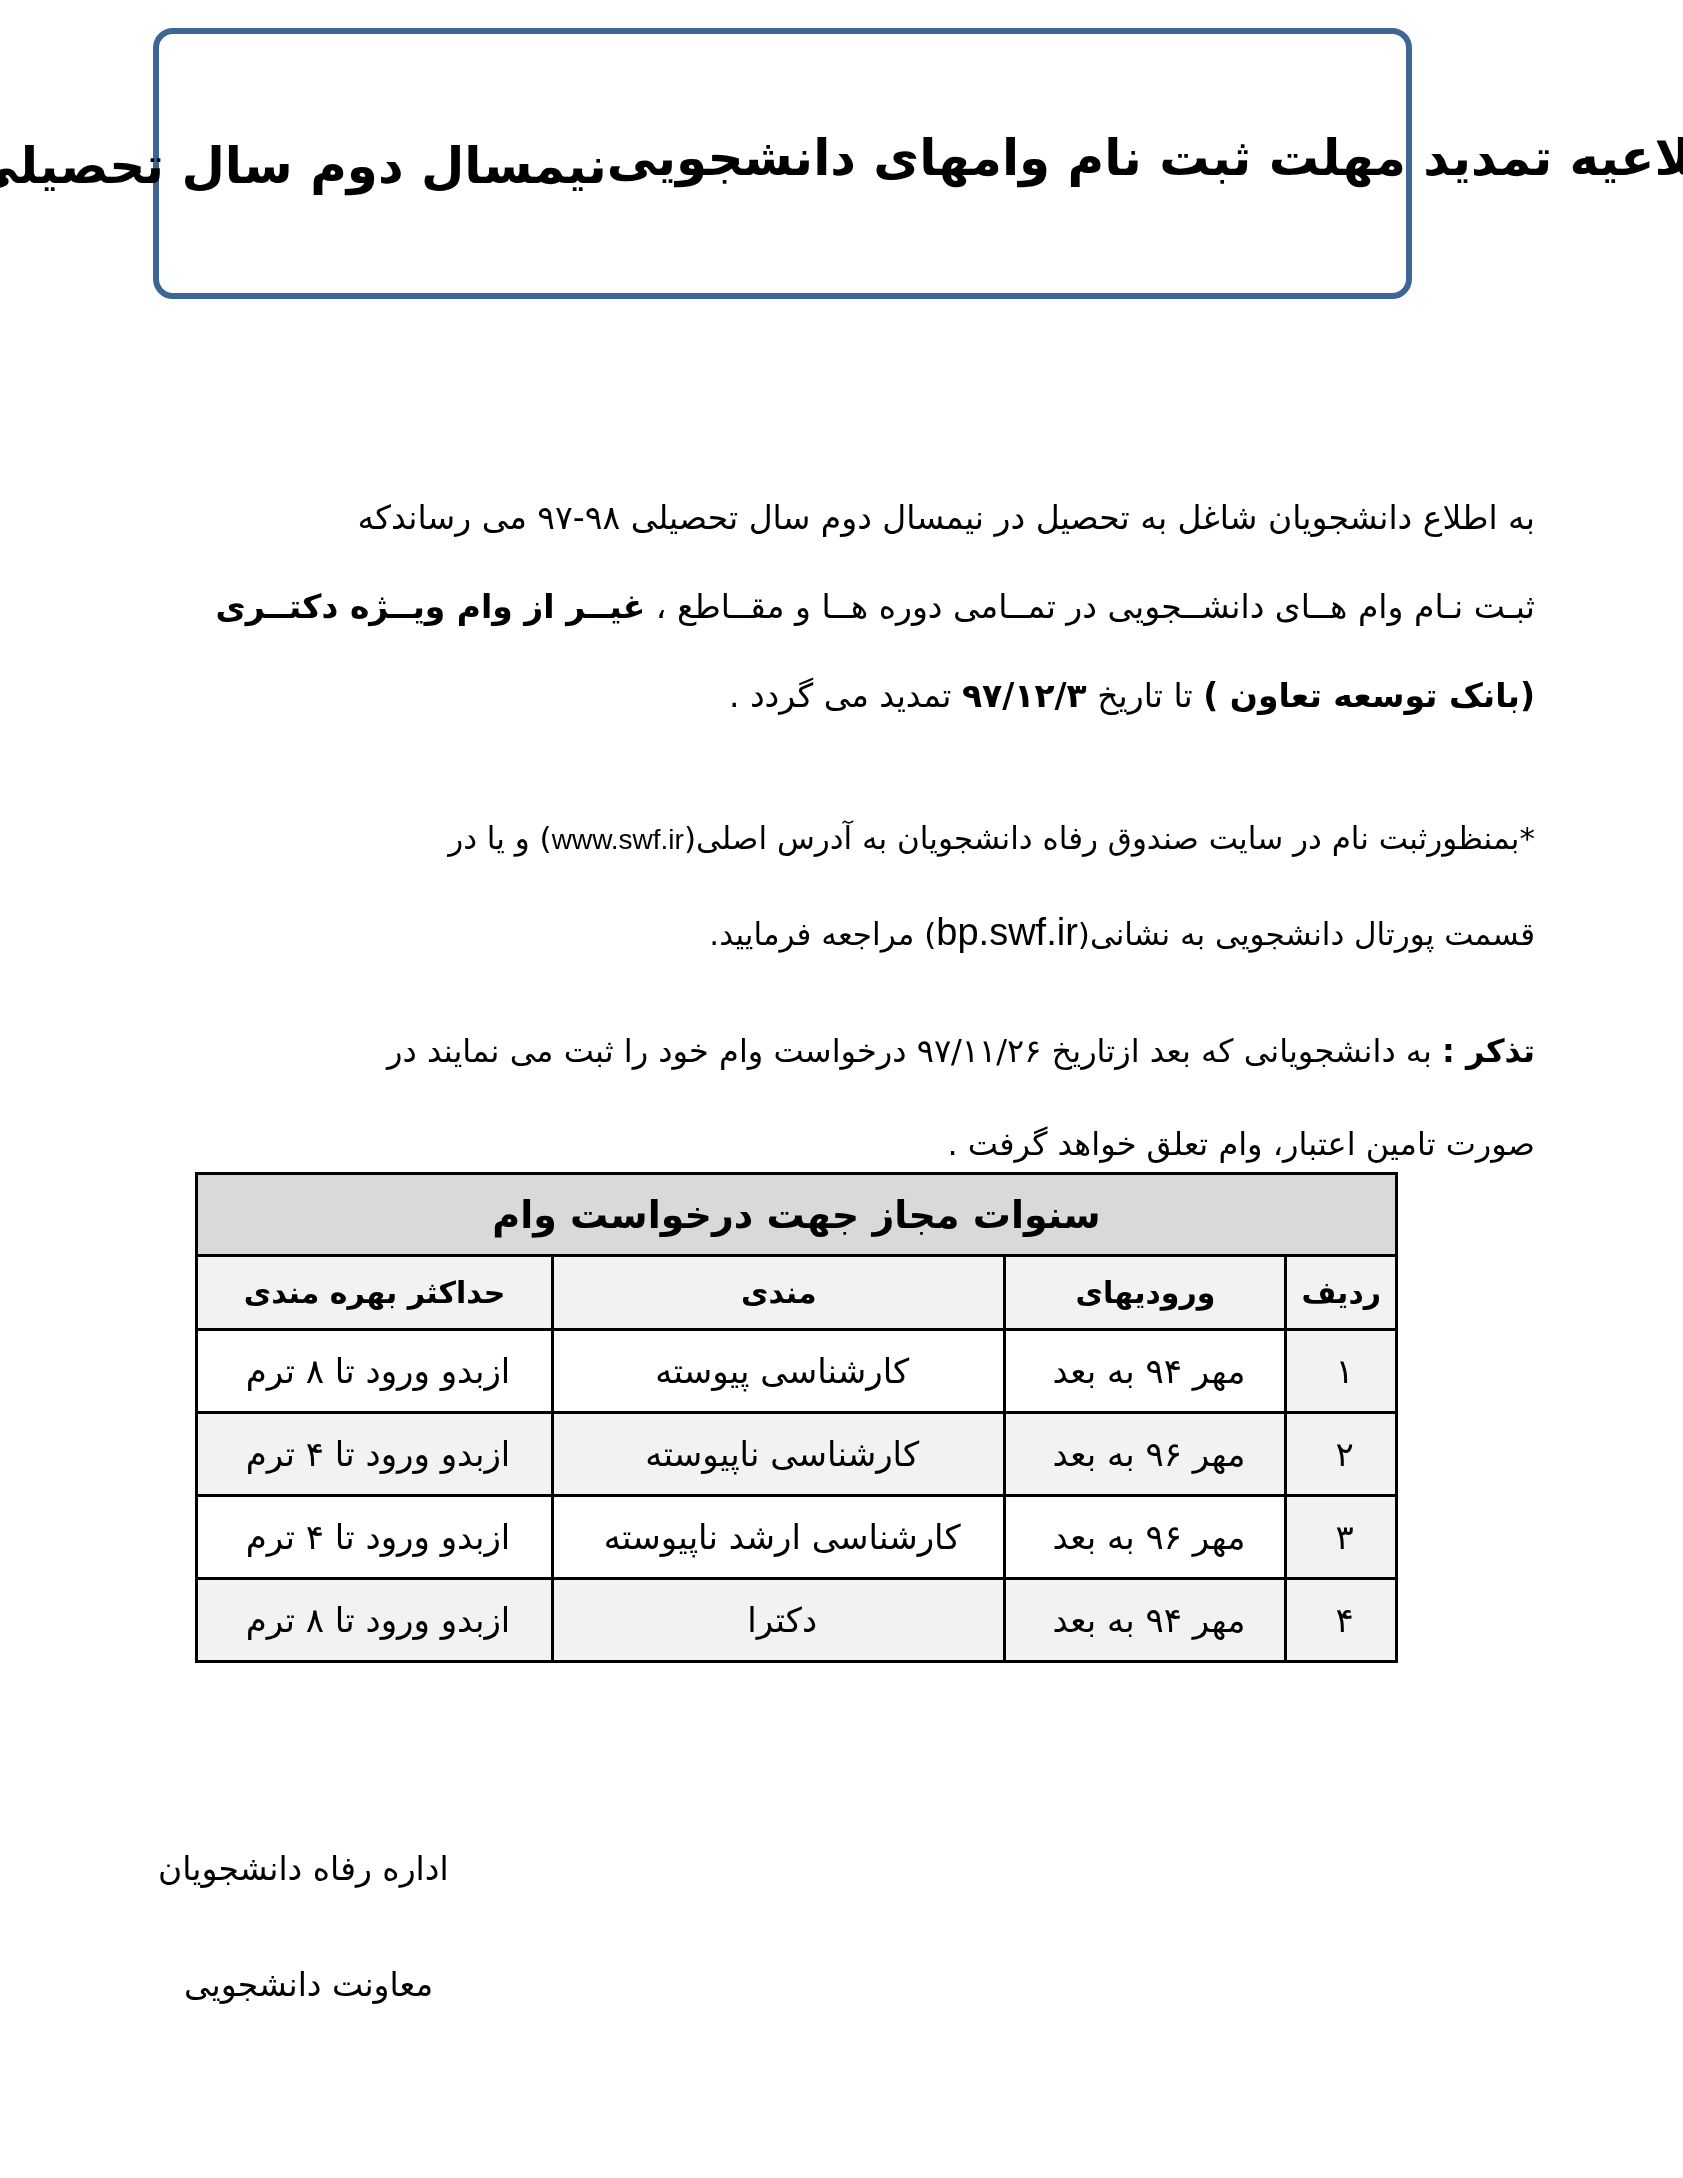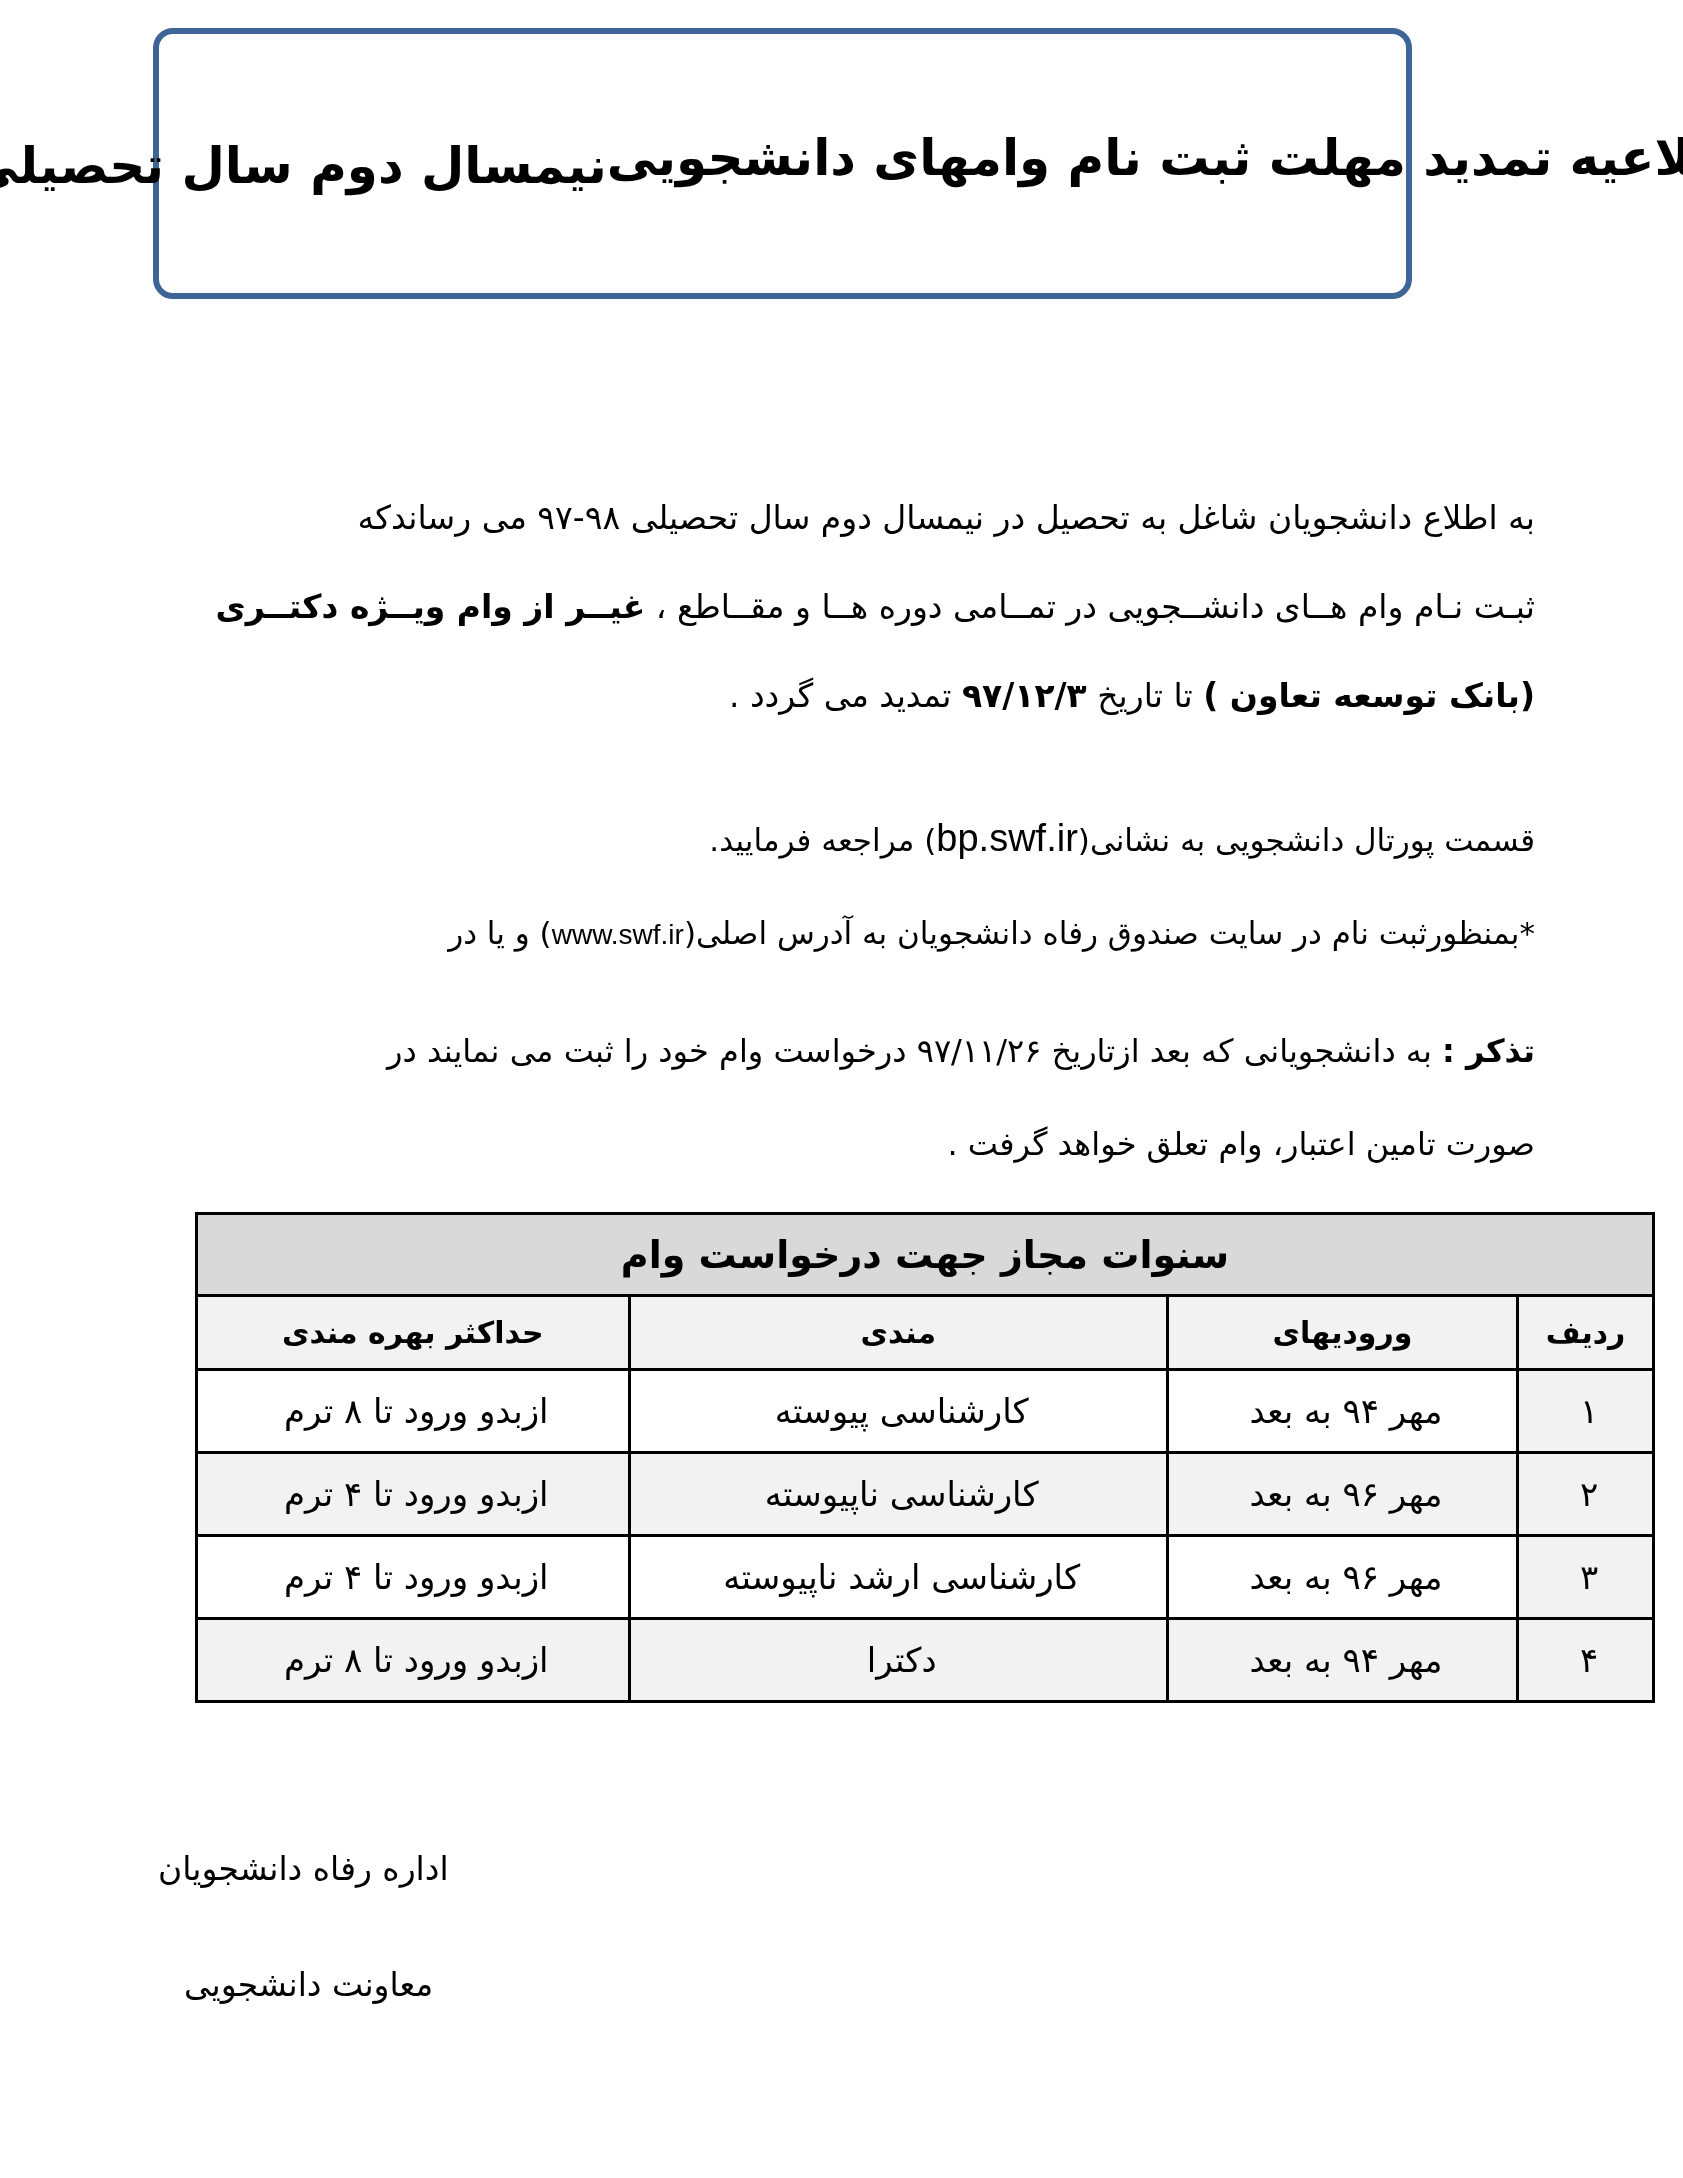--- a/index.html
+++ b/index.html
@@ -58,22 +58,22 @@
     .line { display: block; white-space: nowrap; }
     .b { font-weight: bold; }
     .ltr { direction: ltr; unicode-bidi: embed; }
     .p2 .latin { font-family: "Liberation Sans", sans-serif; }
     .p2 .url-small { font-size: 28px; }
     .p2 .url-big { font-size: 38px; }
 
     .loan-table {
       position: absolute;
       left: 195px;
-      top: 1212px;
-      width: 1460px;
+      top: 1172px;
+      width: 1203px;
       border-collapse: collapse;
       direction: rtl;
       font-family: "DejaVu Sans", sans-serif;
     }
     .loan-table td, .loan-table th {
       border: 3px solid #000;
       text-align: center;
       padding: 0;
       white-space: nowrap;
     }
@@ -122,22 +122,22 @@
   <div class="title-line l2">نیمسال دوم سال تحصیلی ۹۸-۹۷</div>
 </div>
 
 <div class="para p1">
   <span class="line">به اطلاع دانشجویان شاغل به تحصیل در نیمسال دوم سال تحصیلی ۹۸-۹۷ می رساندکه</span>
   <span class="line"><span>ثبـت نـام وام هــای دانشــجویی در تمــامی دوره هــا و مقــاطع ، </span><span class="b">غیــر از وام ویــژه دکتــری</span></span>
   <span class="line"><span class="b">(بانک توسعه تعاون )</span><span> تا تاریخ </span><span class="b">۹۷/۱۲/۳</span><span> تمدید می گردد .</span></span>
 </div>
 
 <div class="para p2">
+  <span class="line"><span>*بمنظورثبت نام در سایت صندوق رفاه دانشجویان به آدرس اصلی(</span><span class="latin url-small ltr">www.swf.ir</span><span>)   و یا در</span></span>
   <span class="line"><span>قسمت پورتال دانشجویی به نشانی(</span><span class="latin url-big ltr">bp.swf.ir</span><span>) مراجعه فرمایید.</span></span>
-  <span class="line"><span>*بمنظورثبت نام در سایت صندوق رفاه دانشجویان به آدرس اصلی(</span><span class="latin url-small ltr">www.swf.ir</span><span>)   و یا در</span></span>
 </div>
 
 <div class="para p3">
   <span class="line"><span class="b">تذکر :</span><span> به دانشجویانی که بعد ازتاریخ ۹۷/۱۱/۲۶ درخواست وام خود را ثبت می نمایند در</span></span>
   <span class="line">صورت تامین اعتبار، وام تعلق خواهد گرفت .</span>
 </div>
 
 <table class="loan-table">
   <colgroup>
     <col class="col-idx">

